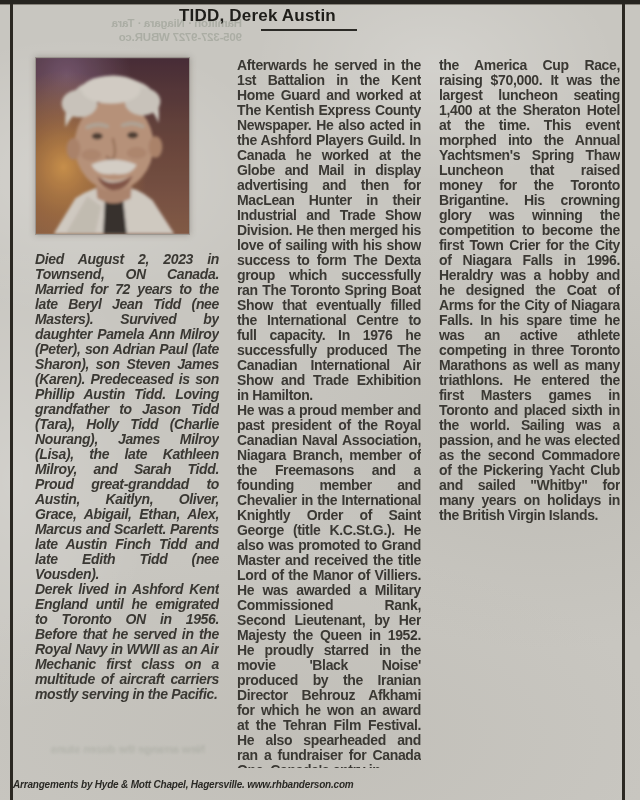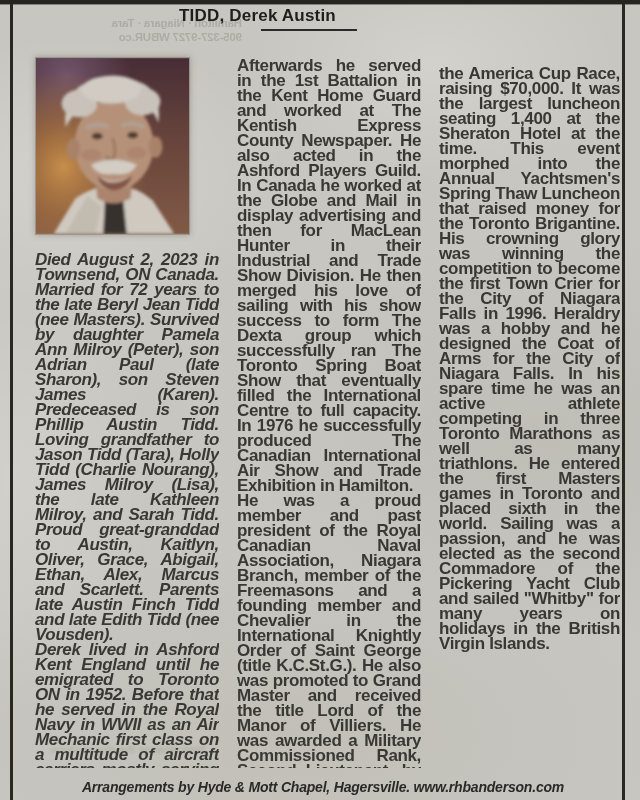--- a/index.html
+++ b/index.html
@@ -30,31 +30,31 @@
 
   .photo{
     position:absolute;left:35px;top:57px;width:155px;height:178px;
     border:1px solid rgba(60,50,40,.35);box-sizing:border-box;
     box-shadow:0 0 6px rgba(80,70,60,.35);
   }
   .photo svg{display:block;filter:blur(.5px) saturate(.88) contrast(.96);}
 
   .col{
     position:absolute;width:184px;
-    font-size:17px;line-height:15px;font-weight:700;letter-spacing:-.35px;
+    font-size:14px;line-height:15px;font-weight:700;letter-spacing:-.35px;
     color:#3a3833;text-align:justify;overflow:hidden;
   }
   .col p{margin:0;}
   .col-left{left:35px;top:252px;height:516px;font-style:italic;}
   .col-middle{left:237px;top:58px;height:710px;}
-  .col-right{left:439px;top:58px;width:181px;height:710px;margin-top:8px;}
+  .col-right{left:439px;top:58px;width:181px;height:710px;}
 
   .footer{
     position:absolute;left:13px;top:779px;width:620px;
-    text-align:center;font-size:14px;font-style:italic;font-weight:700;
+    text-align:left;font-size:10px;font-style:italic;font-weight:700;
     color:#2a2925;letter-spacing:-.2px;
   }
 
   .ghost{
     position:absolute;color:#949a8e;opacity:.55;font-weight:700;
     font-size:11.5px;line-height:14px;letter-spacing:-.2px;
     filter:blur(.6px);pointer-events:none;text-align:justify;
   }
   .mirrored{transform:scaleX(-1);}
   .ghost-left{left:108px;top:16px;width:134px;}
@@ -127,21 +127,21 @@
         <path d="M56 108 Q78 98 102 108 Q96 120 79 117 Q62 120 56 108 Z" fill="#e2ded4"></path>
         <path d="M62 120 Q79 132 98 119 Q92 134 78 134 Q66 132 62 120 Z" fill="#8a5544"></path>
         <path d="M66 121 Q79 128 94 120 Q86 126 78 126 Q70 126 66 121 Z" fill="#d8cfc2"></path>
       </g>
       <rect width="155" height="178" fill="#5a2e20" opacity="0.08"></rect>
     </svg>
   </div>
 
   <div class="col col-left">
     <p>Died August 2, 2023 in Townsend, ON Canada. Married for 72 years to the late Beryl Jean Tidd (nee Masters). Survived by daughter Pamela Ann Milroy (Peter), son Adrian Paul (late Sharon), son Steven James (Karen). Predeceased is son Phillip Austin Tidd. Loving grandfather to Jason Tidd (Tara), Holly Tidd (Charlie Nourang), James Milroy (Lisa), the late Kathleen Milroy, and Sarah Tidd. Proud great-granddad to Austin, Kaitlyn, Oliver, Grace, Abigail, Ethan, Alex, Marcus and Scarlett. Parents late Austin Finch Tidd and late Edith Tidd (nee Vousden).</p>
-    <p>Derek lived in Ashford Kent England until he emigrated to Toronto ON in 1952. Before that he served in the Royal Navy in WWII as an Air Mechanic first class on a multitude of aircraft carriers mostly serving in the Pacific.</p>
+    <p>Derek lived in Ashford Kent England until he emigrated to Toronto ON in 1956. Before that he served in the Royal Navy in WWII as an Air Mechanic first class on a multitude of aircraft carriers mostly serving in the Pacific.</p>
   </div>
 
   <div class="col col-middle">
     <p>Afterwards he served in the 1st Battalion in the Kent Home Guard and worked at The Kentish Express County Newspaper. He also acted in the Ashford Players Guild. In Canada he worked at the Globe and Mail in display advertising and then for MacLean Hunter in their Industrial and Trade Show Division. He then merged his love of sailing with his show success to form The Dexta group which successfully ran The Toronto Spring Boat Show that eventually filled the International Centre to full capacity. In 1976 he successfully produced The Canadian International Air Show and Trade Exhibition in Hamilton.</p>
     <p>He was a proud member and past president of the Royal Canadian Naval Association, Niagara Branch, member of the Freemasons and a founding member and Chevalier in the International Knightly Order of Saint George (title K.C.St.G.). He also was promoted to Grand Master and received the title Lord of the Manor of Villiers. He was awarded a Military Commissioned Rank, Second Lieutenant, by Her Majesty the Queen in 1952. He proudly starred in the movie 'Black Noise' produced by the Iranian Director Behrouz Afkhami for which he won an award at the Tehran Film Festival. He also spearheaded and ran a fundraiser for Canada One, Canada's entry in</p>
   </div>
 
   <div class="col col-right">
     <p>the America Cup Race, raising $70,000. It was the largest luncheon seating 1,400 at the Sheraton Hotel at the time. This event morphed into the Annual Yachtsmen's Spring Thaw Luncheon that raised money for the Toronto Brigantine. His crowning glory was winning the competition to become the first Town Crier for the City of Niagara Falls in 1996. Heraldry was a hobby and he designed the Coat of Arms for the City of Niagara Falls. In his spare time he was an active athlete competing in three Toronto Marathons as well as many triathlons. He entered the first Masters games in Toronto and placed sixth in the world. Sailing was a passion, and he was elected as the second Commadore of the Pickering Yacht Club and sailed "Whitby" for many years on holidays in the British Virgin Islands.</p>
   </div>

